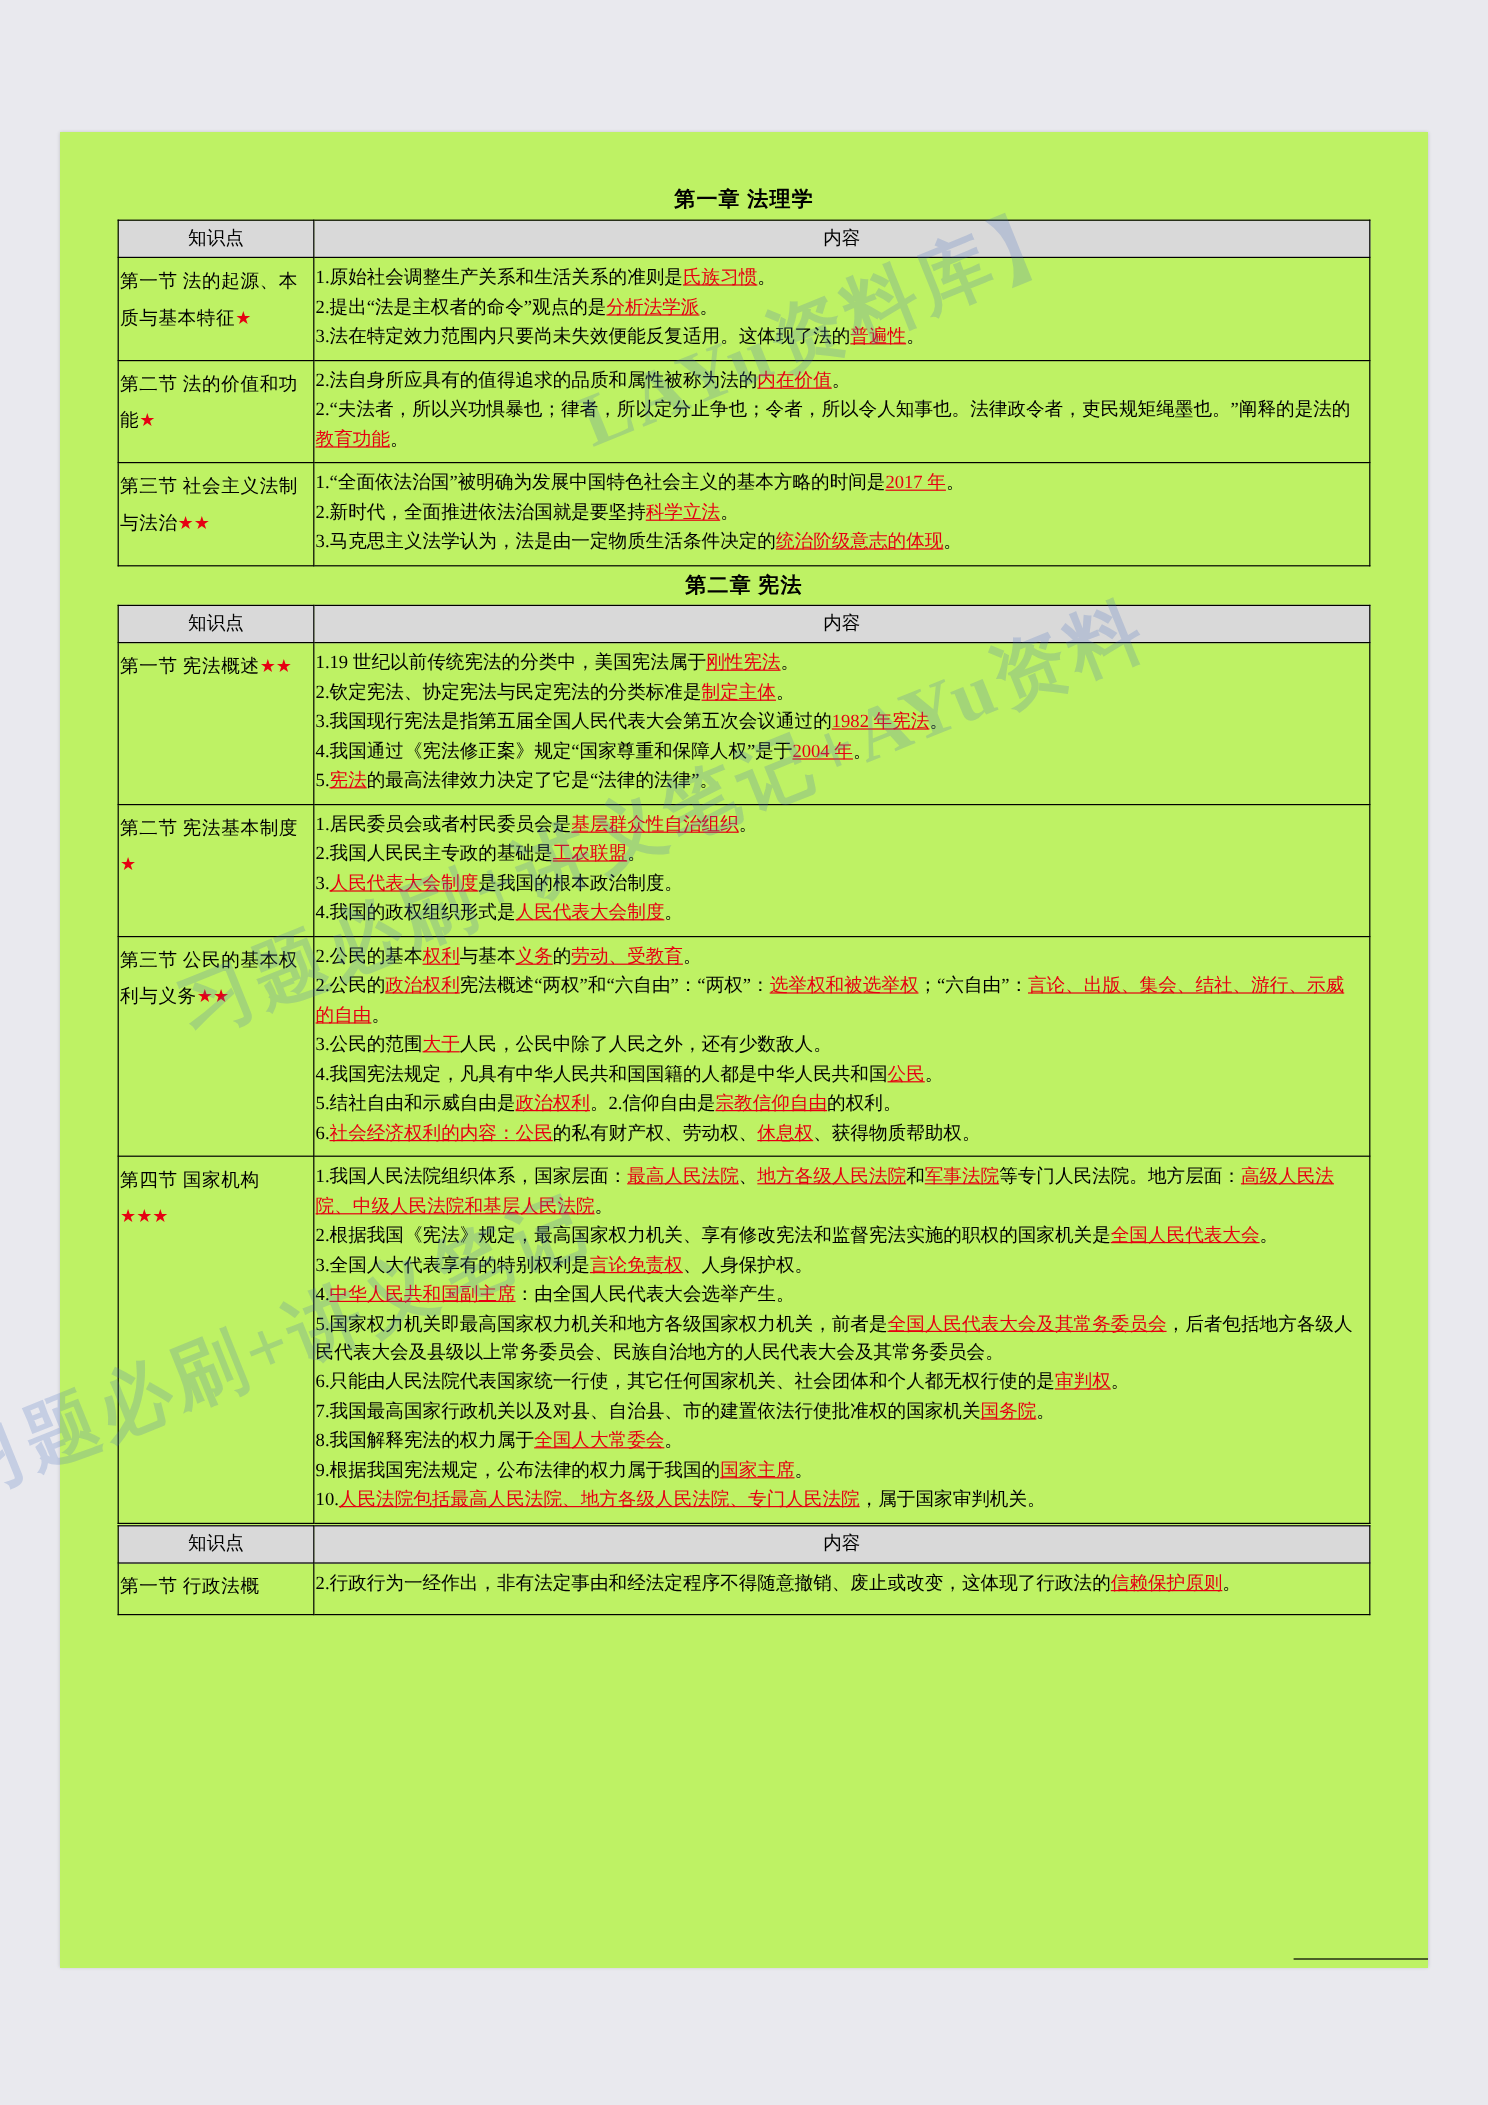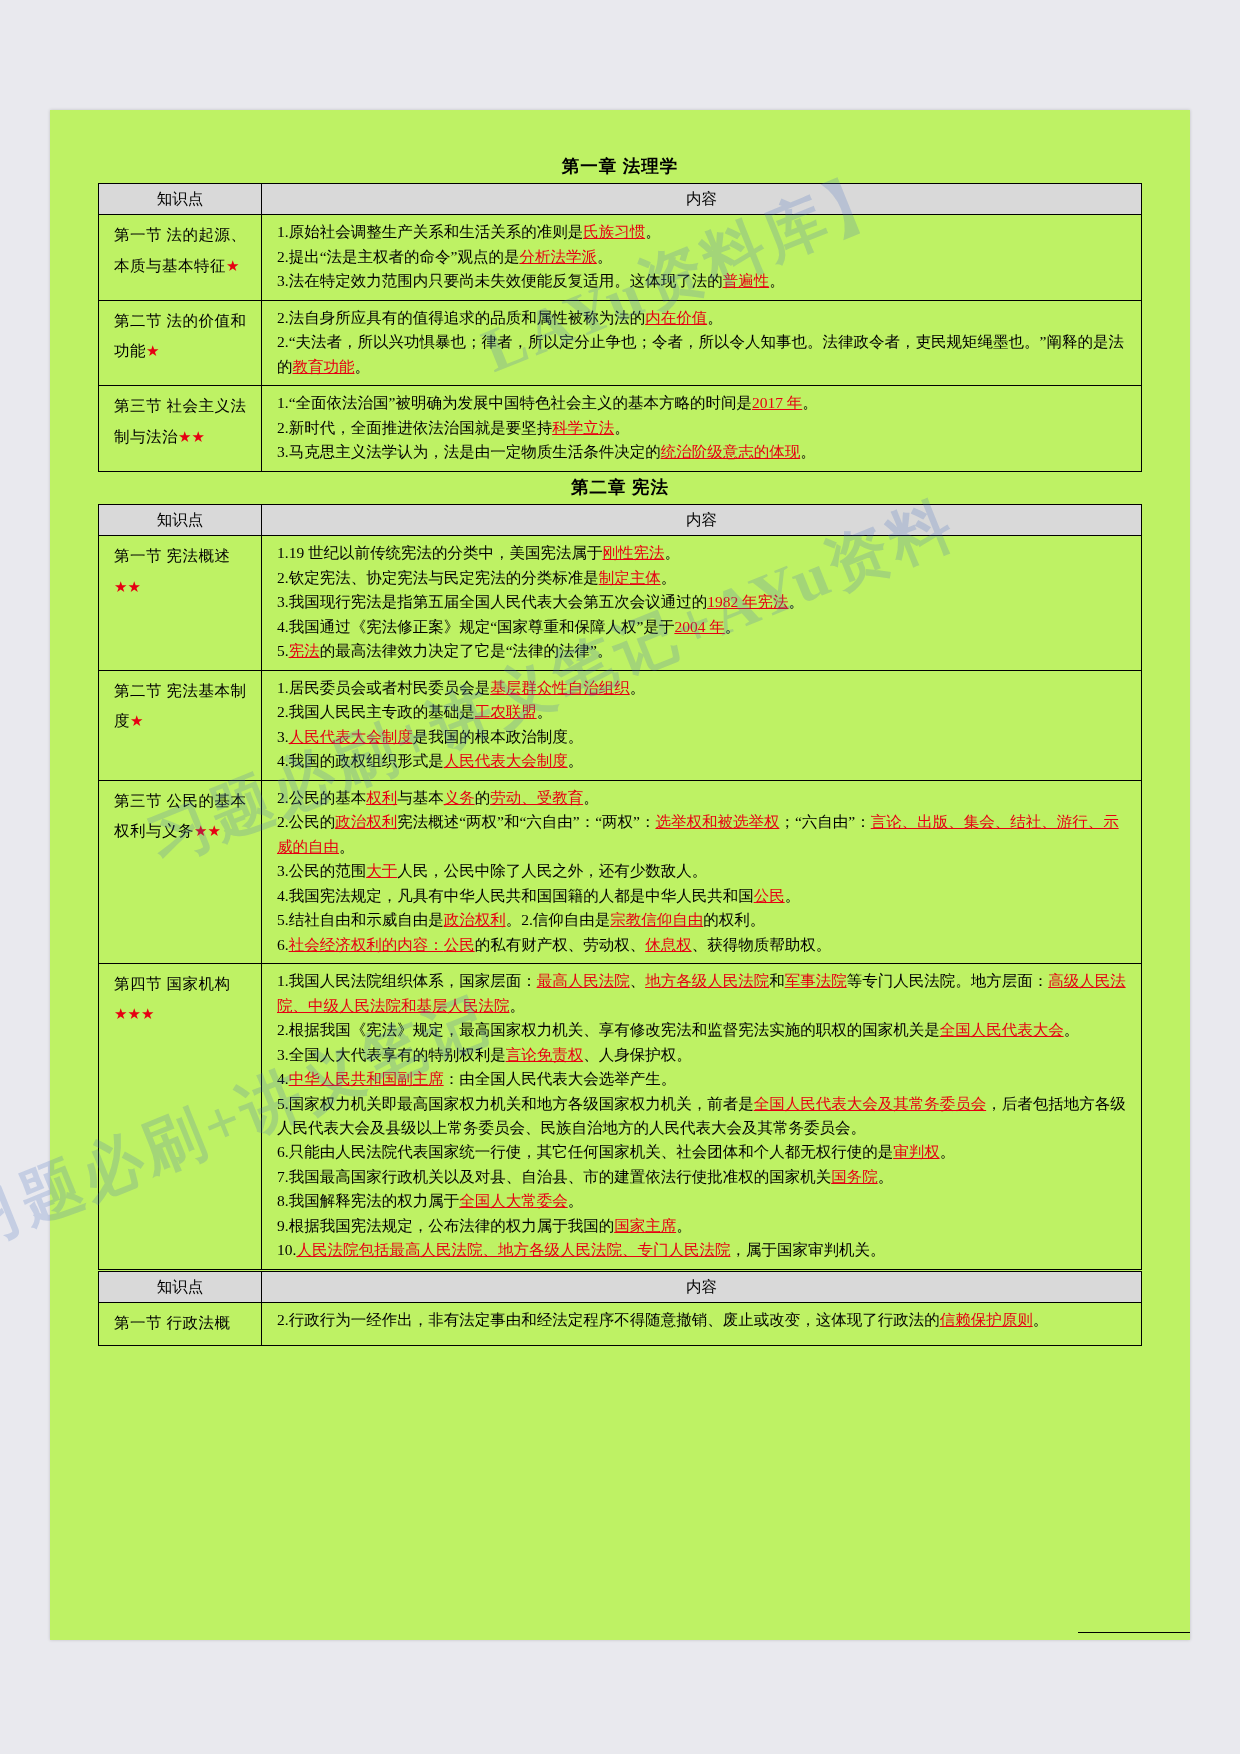--- a/index.html
+++ b/index.html
@@ -49,21 +49,21 @@
   }
   table{
     border-collapse:collapse;
     width:100%;
     table-layout:fixed;
     margin-bottom:1px;
   }
   td,th{
     border:1px solid #000;
     vertical-align:top;
-    padding:5px 7px 6px 15px;
+    padding:5px 7px 6px 1px;
     font-size:15.5px;
     line-height:1.58;
   }
   thead td{
     background:#d9d9d9;
     text-align:center;
     font-weight:normal;
     padding:3px 6px;
     font-size:15.5px;
   }

